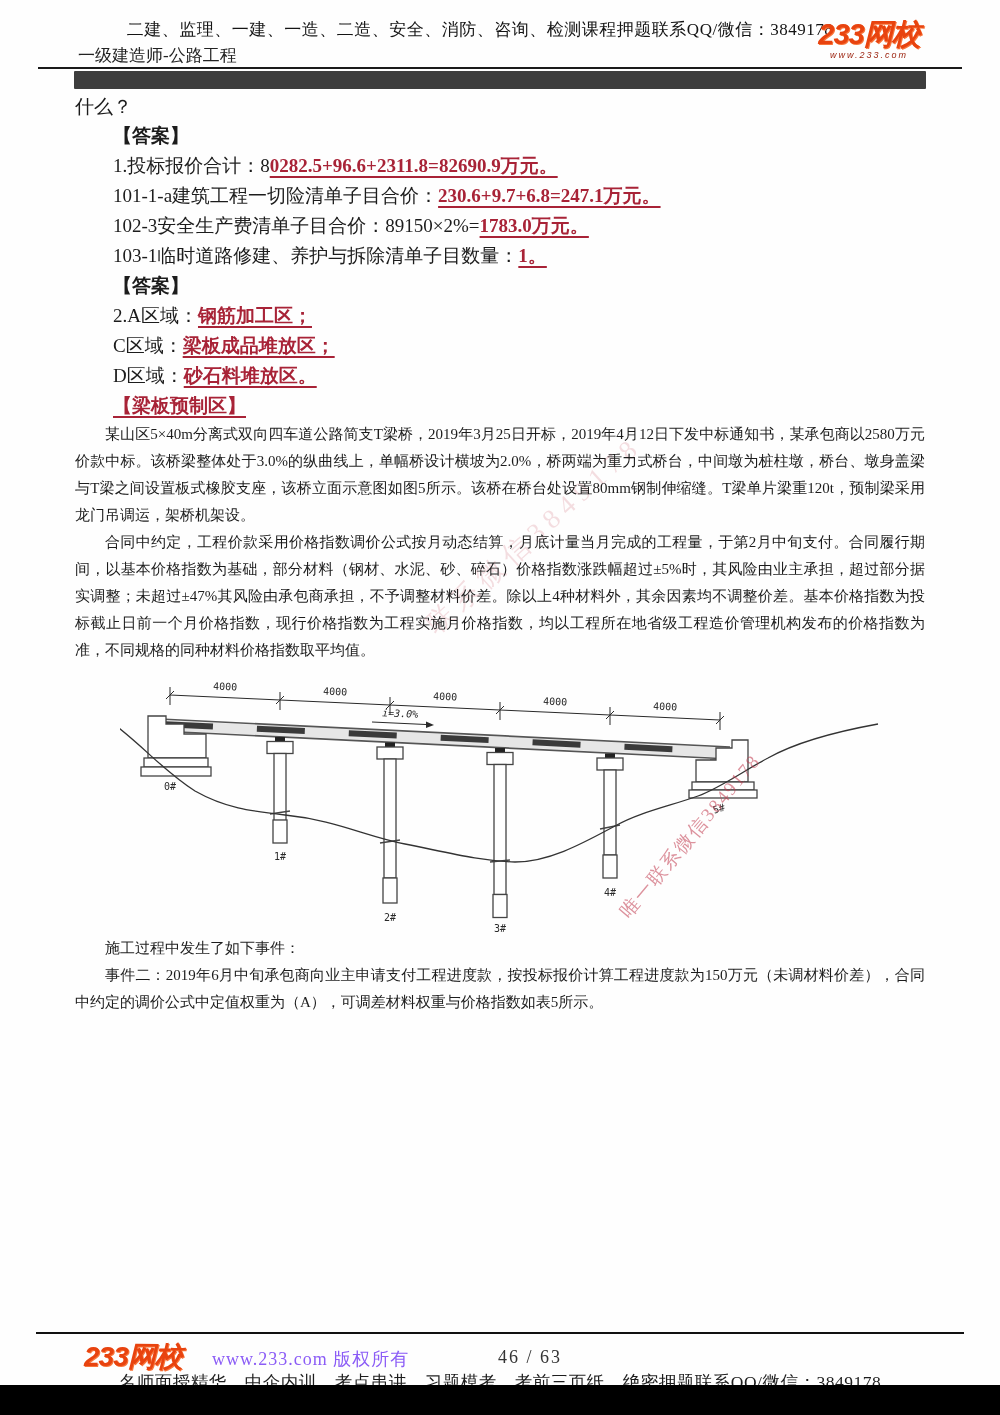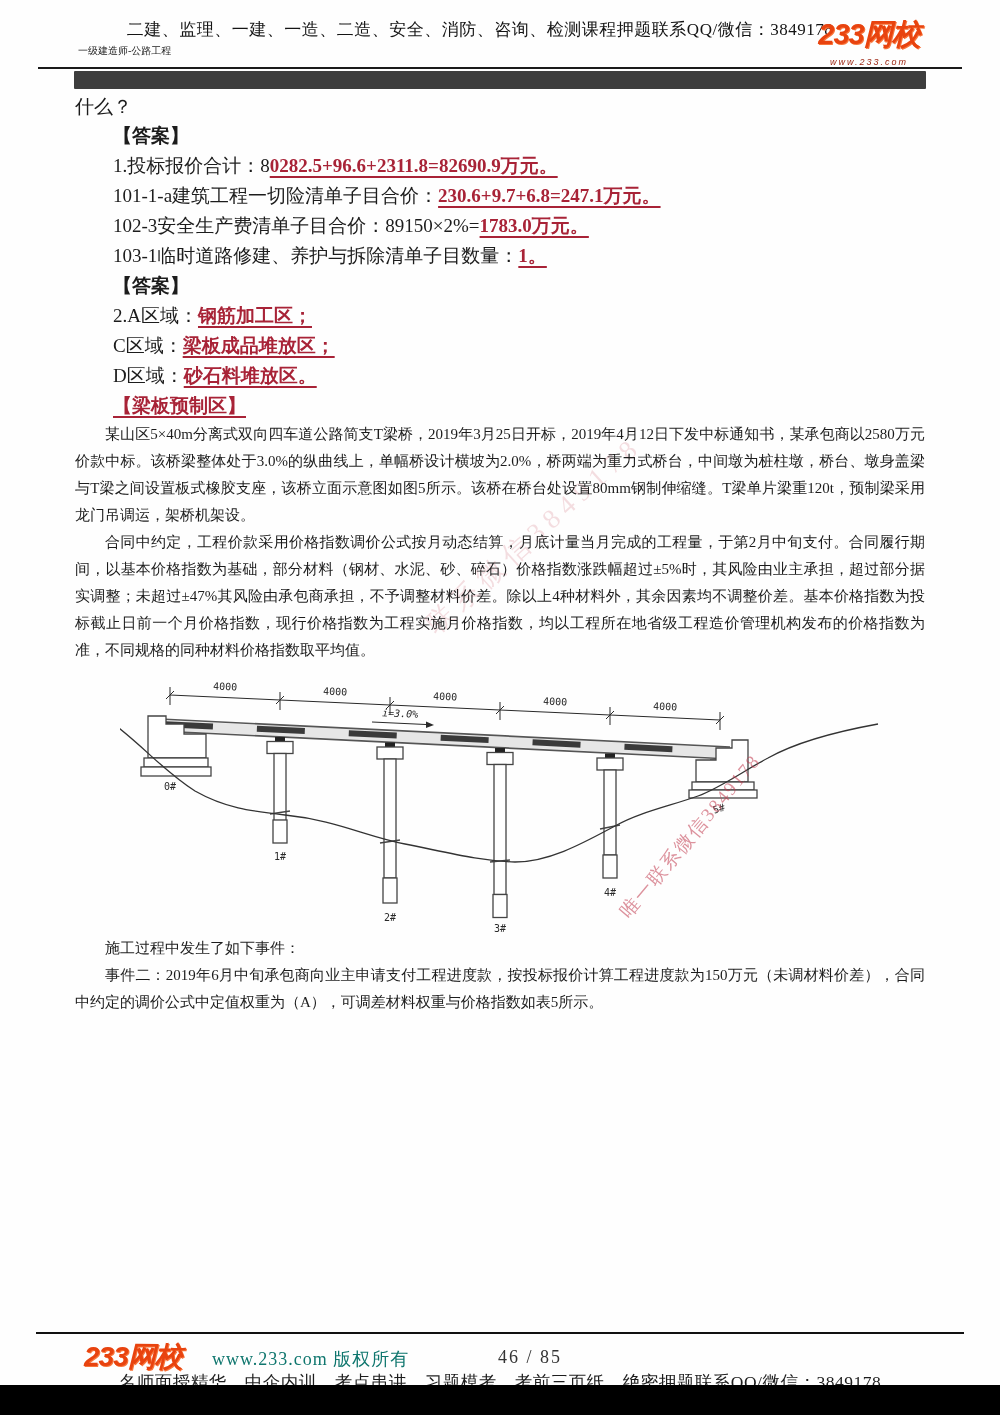--- a/index.html
+++ b/index.html
@@ -6,30 +6,30 @@
   .page{
     position:relative;width:1000px;height:1415px;margin:0 auto;
     background:#fefefe;overflow:hidden;
     font-family:"Liberation Serif","DejaVu Serif",serif;color:#1c1c1c;
   }
   
   .hdr-promo{
     position:absolute;top:18px;left:110px;width:740px;
     font-size:17px;font-weight:normal;text-align:center;letter-spacing:.5px;color:#141414;
   }
-  .hdr-subject{position:absolute;top:44px;left:78px;font-size:10px;color:#222;}
+  .hdr-subject{position:absolute;top:44px;left:78px;font-size:17px;color:#222;}
   .hdr-logo{position:absolute;top:20px;right:66px;width:130px;text-align:center;line-height:1;}
   .hdr-logo .lg{
     font-family:"Liberation Sans","DejaVu Sans",sans-serif;
     font-size:29px;font-weight:bold;font-style:italic;color:#e8430f;
     text-shadow:1px 1px 0 #f8743a;letter-spacing:-1px;
   }
   .hdr-logo .lg-sub{
     font-family:"Liberation Sans","DejaVu Sans",sans-serif;
-    font-size:9px;font-style:italic;color:#9c2410;letter-spacing:2px;margin-top:9px;
+    font-size:9px;font-style:italic;color:#9c2410;letter-spacing:2px;margin-top:2px;
   }
   .top-rule{position:absolute;top:67px;left:38px;right:38px;height:2px;background:#1a1a1a;}
   .top-band{position:absolute;top:71px;left:74px;right:74px;height:18px;background:#3d3d3d;border-radius:1px;}
   
   .content{position:absolute;top:93px;left:75px;right:75px;}
   .lead{font-size:19px;line-height:28px;}
   .ans-label{font-size:19px;line-height:30px;font-weight:bold;padding-left:38px;}
   .ans-row{font-size:19px;line-height:30px;padding-left:38px;white-space:nowrap;}
   .red{color:#a82337;font-weight:bold;}
   .u{text-decoration:underline;text-underline-offset:4px;text-decoration-thickness:1.5px;}
@@ -49,21 +49,21 @@
   }
   
   .foot-rule{position:absolute;top:1332px;left:36px;right:36px;height:2px;background:#111;}
   .foot-row{position:absolute;top:1341px;left:0;width:1000px;height:34px;}
   .foot-logo{
     position:absolute;left:84px;top:0;
     font-family:"Liberation Sans","DejaVu Sans",sans-serif;
     font-size:28px;font-weight:bold;font-style:italic;color:#e8430f;
     text-shadow:1px 1px 0 #f8743a;letter-spacing:-1px;line-height:32px;
   }
-  .foot-copy{position:absolute;left:212px;top:6px;font-size:18px;color:#0f766e;letter-spacing:1px;}
+  .foot-copy{position:absolute;left:212px;top:6px;font-size:18px;color:#8b5cf6;letter-spacing:1px;}
   .foot-page{position:absolute;left:430px;width:200px;top:6px;font-size:18px;color:#333;text-align:center;letter-spacing:2px;}
   .foot-ad{position:absolute;top:1370px;left:0;width:1000px;text-align:center;font-size:17.5px;color:#1d1d1d;letter-spacing:.5px;}
   .black-bar{position:absolute;top:1385px;left:0;width:1000px;height:30px;background:#000;}
 </style>
 </head>
 <body>
 
 <div class="page">
 
   <div class="hdr-promo">二建、监理、一建、一造、二造、安全、消防、咨询、检测课程押题联系QQ/微信：3849178</div>
@@ -196,18 +196,18 @@
     </div>
 
     <p class="para">施工过程中发生了如下事件：</p>
     <p class="para">事件二：2019年6月中旬承包商向业主申请支付工程进度款，按投标报价计算工程进度款为150万元（未调材料价差），合同中约定的调价公式中定值权重为（A），可调差材料权重与价格指数如表5所示。</p>
   </div>
 
   <div class="foot-rule"></div>
   <div class="foot-row">
     <div class="foot-logo">233网校</div>
     <div class="foot-copy">www.233.com 版权所有</div>
-    <div class="foot-page"><span>46</span> <span>/</span> <span>85</span></div>
+    <div class="foot-page"><span>46</span> <span>/</span> <span>63</span></div>
   </div>
   <div class="foot-ad">名师面授精华、中企内训、考点串讲、习题模考、考前三页纸、绝密押题联系QQ/微信：3849178</div>
   <div class="black-bar"></div>
 
 </div>
 
 </body></html>

